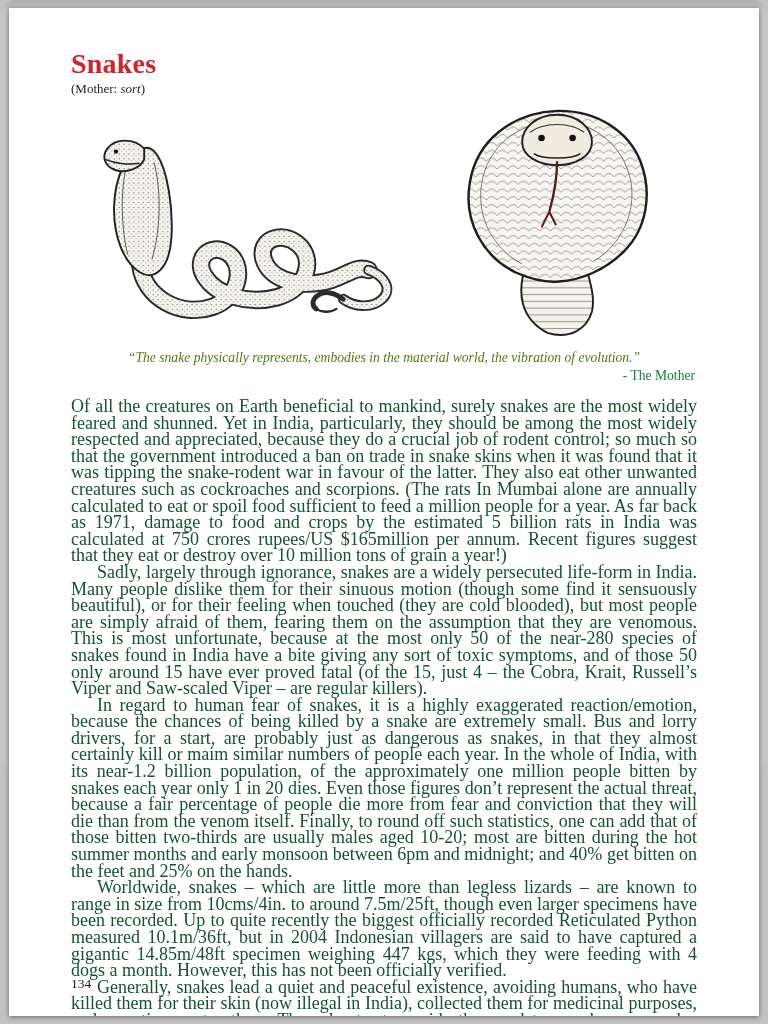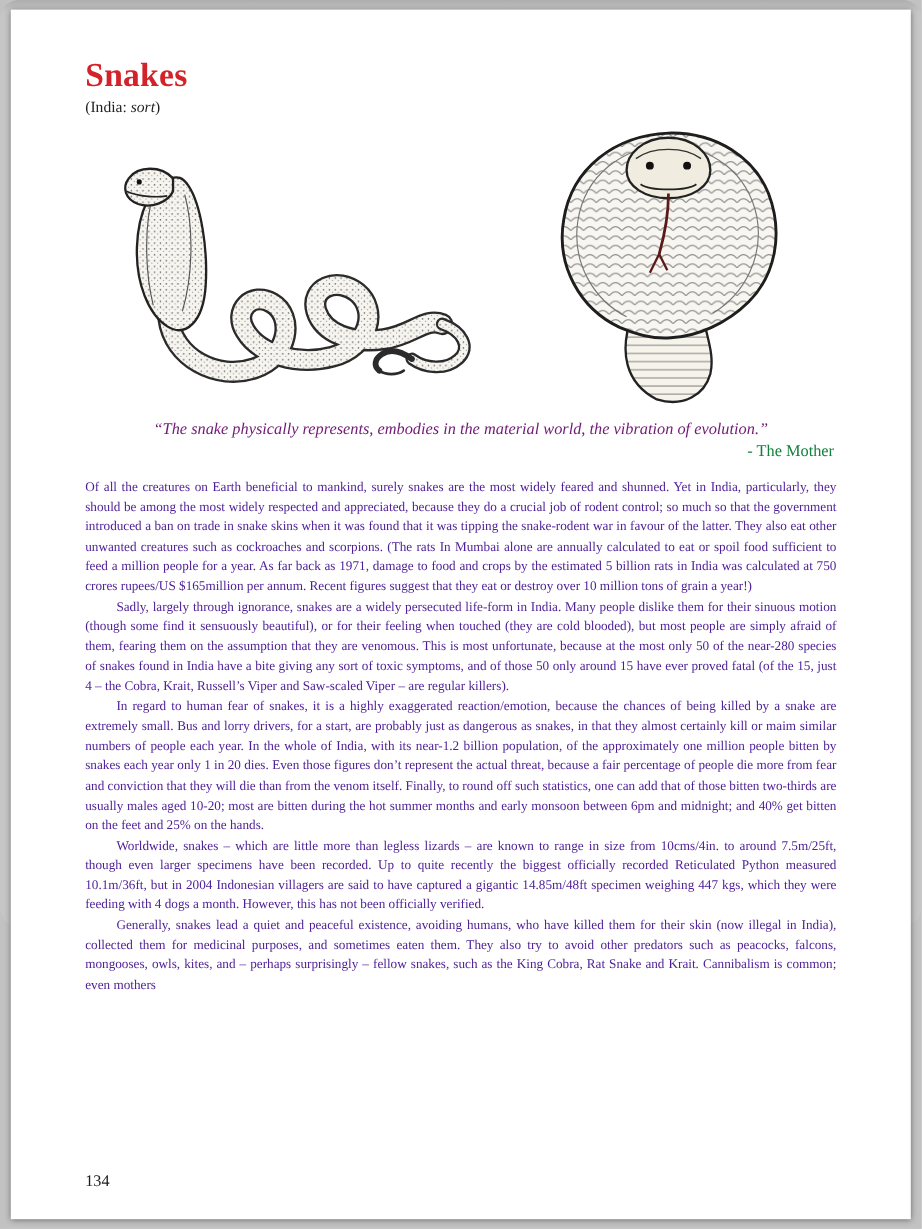--- a/index.html
+++ b/index.html
@@ -47,37 +47,37 @@
     height: 244px;
     margin-top: 2px;
   }
   .fig-left { margin-top: 34px; }
   .fig-right { margin-top: 0; }
   .quote-line {
     text-align: center;
     font-style: italic;
     font-size: 13.6px;
     line-height: 18px;
-    color: #701a75;
+    color: #4d7c0f;
     margin-top: 6px;
   }
   .quote-attr {
     text-align: right;
     font-size: 13.6px;
     line-height: 18px;
     color: #15803d;
     padding-right: 2px;
     margin-bottom: 13px;
   }
   .body-text p {
     margin: 0;
-    font-size: 11px;
+    font-size: 18px;
     line-height: 16.6px;
     text-align: justify;
-    color: #4c1d95;
+    color: #14532d;
   }
   .body-text p.indent { text-indent: 26px; }
   h2.section-heading {
     color: #cc2229;
     font-size: 14.5px;
     line-height: 18px;
     font-weight: bold;
     margin: 9px 0 4px 0;
   }
   .page-number {
@@ -89,21 +89,21 @@
   }
 </style>
 </head>
 <body>
 
 <div class="viewer">
   <div class="page">
 
     <h1 class="doc-title">Snakes</h1>
 
-    <div class="doc-subtitle"><span>(India: </span><i>sort</i><span>)</span></div>
+    <div class="doc-subtitle"><span>(Mother: </span><i>sort</i><span>)</span></div>
 
     <div class="figures">
 
       <svg class="fig-left" viewBox="0 0 345 215" width="335" height="209" aria-hidden="true">
         <defs>
           <pattern id="stip" width="5" height="5" patternUnits="userSpaceOnUse">
             <rect width="5" height="5" fill="#f7f5ef"></rect>
             <circle cx="1.2" cy="1.5" r="0.7" fill="#6b6b6b"></circle>
             <circle cx="3.8" cy="3.6" r="0.55" fill="#8f8f8f"></circle>
           </pattern>

